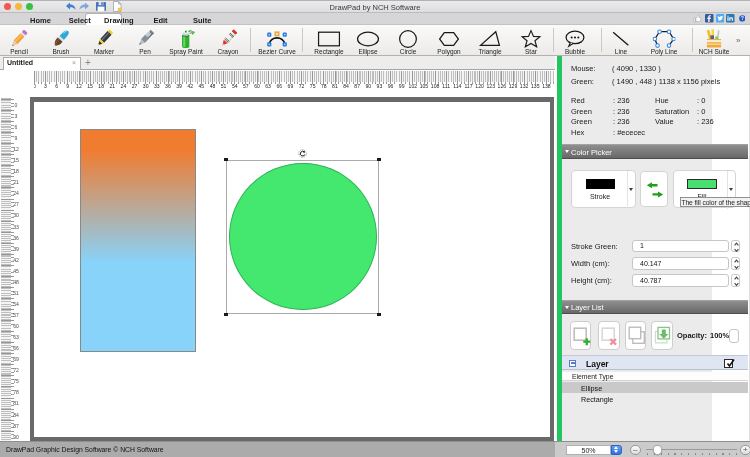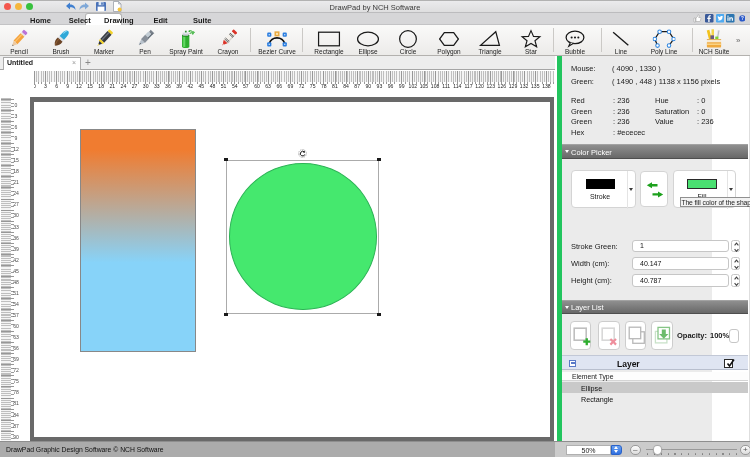--- a/index.html
+++ b/index.html
@@ -469,21 +469,21 @@
           <rect x="6" y="5.4" width="11.5" height="11.5" fill="#fff" stroke="#86c586" stroke-width="1.3"></rect>
           <path d="M9.8 7.4 h4 v4.5 h2.6 l-4.6 4.8 l-4.6 -4.8 h2.6 Z" fill="#6cbc6c"></path>
         </svg></div>
   <span class="plabel" style="left:115px;top:275px;font-weight:bold;">Opacity:</span>
   <span class="plabel" style="left:148px;top:275px;font-weight:bold;">100%</span>
   <div style="position:absolute;left:166.5px;top:272.5px;width:10px;height:14.5px;background:#fff;border:1px solid #c6c6c6;border-radius:3px;"></div>
 
   <div style="position:absolute;left:0;top:298.5px;width:186px;height:15.5px;background:#dfe5f2;border-top:1px solid #c2c8d6;border-bottom:1px solid #b8bfce;">
     <span style="position:absolute;left:7px;top:4px;width:7px;height:7px;border:1px solid #5a7ac8;background:#fff;"></span>
     <span style="position:absolute;left:8.5px;top:6.8px;width:4px;height:1.4px;background:#5a7ac8;"></span>
-    <span style="position:absolute;left:24px;top:3px;font-size:8.5px;font-weight:bold;color:#111;margin-left:31px;">Layer</span>
+    <span style="position:absolute;left:24px;top:3px;font-size:8.5px;font-weight:bold;color:#111;">Layer</span>
     <span style="position:absolute;left:162px;top:3px;width:9px;height:9px;background:#fff;border:1.6px solid #2a2a2a;"></span>
     <svg style="position:absolute;left:163px;top:2px" width="11" height="11" viewBox="0 0 11 11">
           <path d="M2.5 5.5 L4.5 8 L9 1.5" fill="none" stroke="#111" stroke-width="1.6"></path>
         </svg>
   </div>
 
   <div style="position:absolute;left:0;top:316.3px;width:186px;height:8.8px;background:#fdfdfd;border-bottom:1px solid #d4d4d4;">
         <span style="position:absolute;left:10px;top:1px;font-size:6.8px;color:#222;">Element Type</span>
       </div>
   <div style="position:absolute;left:0;top:326.1px;width:186px;height:11px;background:#c9c9c9;">

